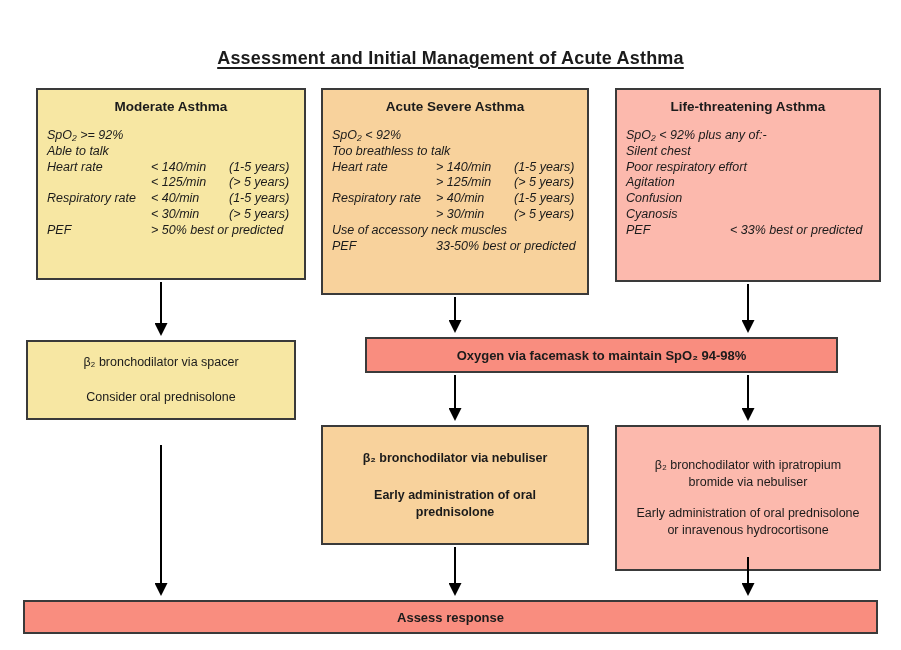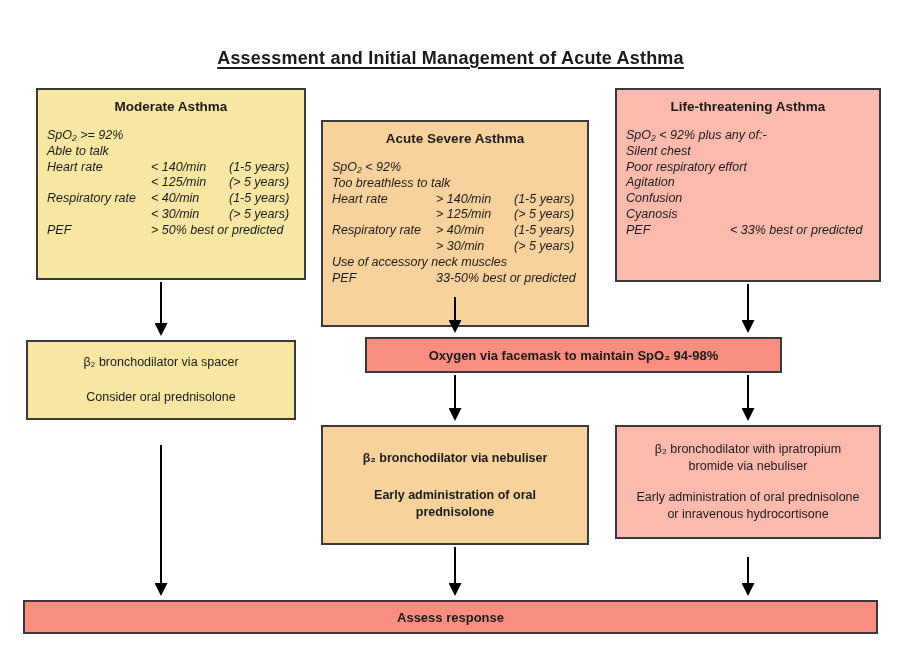--- a/index.html
+++ b/index.html
@@ -115,21 +115,21 @@
           <span class="c2">&lt; 30/min</span>
           <span class="c3">(&gt; 5 years)</span>
         </div>
         <div class="crow">
           <span class="c1">PEF</span>
           <span class="c2 span2">&gt; 50% best or predicted</span>
         </div>
       </div>
   </div>
 
-  <div class="box" style="left: 321px; top: 88px; width: 268px; height: 207px; background-color: rgb(248, 210, 156); margin-top: 32px;">
+  <div class="box" style="left: 321px; top: 88px; width: 268px; height: 207px; background-color: rgb(248, 210, 156);">
     <div class="box-title">Acute Severe Asthma</div>
     <div class="rows">
         <div class="crow">
           <span class="full">SpO₂ &lt; 92%</span>
         </div>
         <div class="crow">
           <span class="full">Too breathless to talk</span>
         </div>
         <div class="crow">
           <span class="c1">Heart rate</span>
@@ -182,35 +182,35 @@
         <div class="crow">
           <span class="full">Cyanosis</span>
         </div>
         <div class="crow">
           <span class="c1">PEF</span>
           <span class="c2 span2">&lt; 33% best or predicted</span>
         </div>
       </div>
   </div>
 
-  <div class="bar" style="left: 365px; top: 337px; width: 417px; height: 36px; background-color: rgb(249, 141, 127); align-items: center;">
+  <div class="bar" style="left: 365px; top: 337px; width: 473px; height: 36px; background-color: rgb(249, 141, 127); align-items: center;">
     <span>Oxygen via facemask to maintain SpO₂ 94-98%</span>
   </div>
 
   <div class="box treatment gap18" style="left: 26px; top: 340px; width: 270px; height: 80px; background-color: rgb(247, 231, 163);">
     <div class="tline">β₂ bronchodilator via spacer</div>
     <div class="tline">Consider oral prednisolone</div>
   </div>
 
   <div class="box treatment gap20" style="left: 321px; top: 425px; width: 268px; height: 120px; background-color: rgb(248, 210, 156);">
     <div class="tline">β₂ bronchodilator via nebuliser</div>
     <div class="tline">Early administration of oral prednisolone</div>
   </div>
 
-  <div class="box treatment gap14" style="left: 615px; top: 425px; width: 266px; height: 114px; background-color: rgb(252, 185, 173);">
+  <div class="box treatment gap14" style="left: 615px; top: 425px; width: 266px; height: 146px; background-color: rgb(252, 185, 173);">
     <div class="tline">β₂ bronchodilator with ipratropium bromide via nebuliser</div>
     <div class="tline">Early administration of oral prednisolone or inravenous hydrocortisone</div>
   </div>
 
   <div class="bar" style="left: 23px; top: 600px; width: 855px; height: 34px; background-color: rgb(249, 141, 127);">
     <span>Assess response</span>
   </div>
 
   <svg class="arrows" width="901" height="650" viewBox="0 0 901 650">
     <defs>

